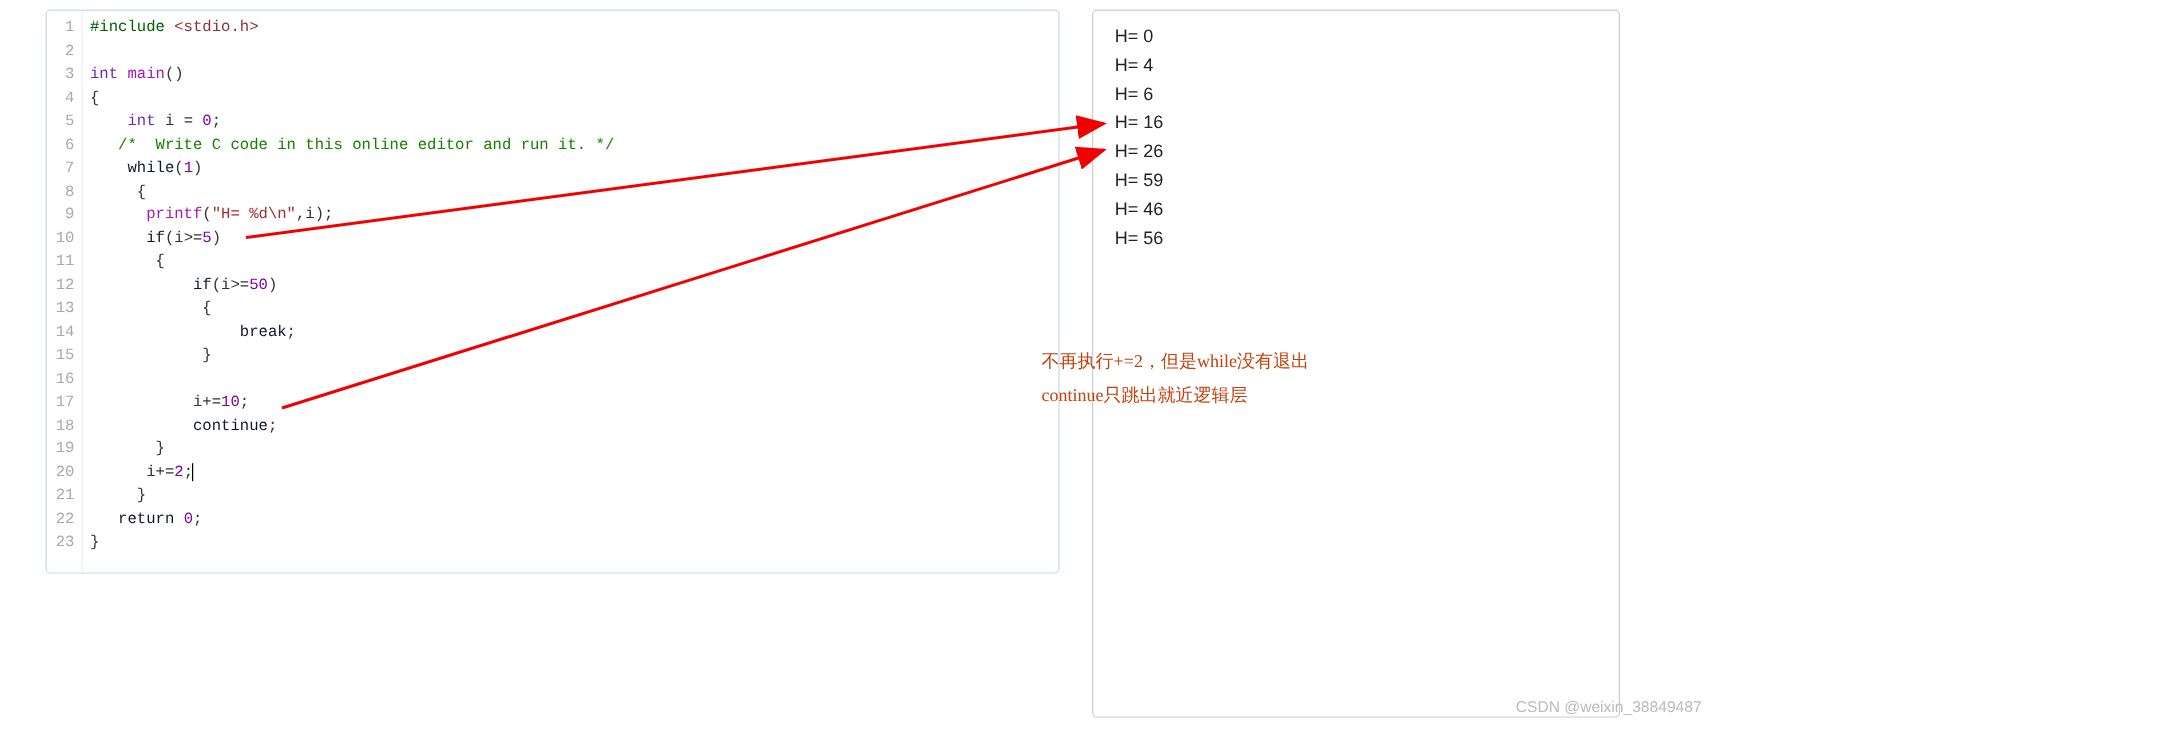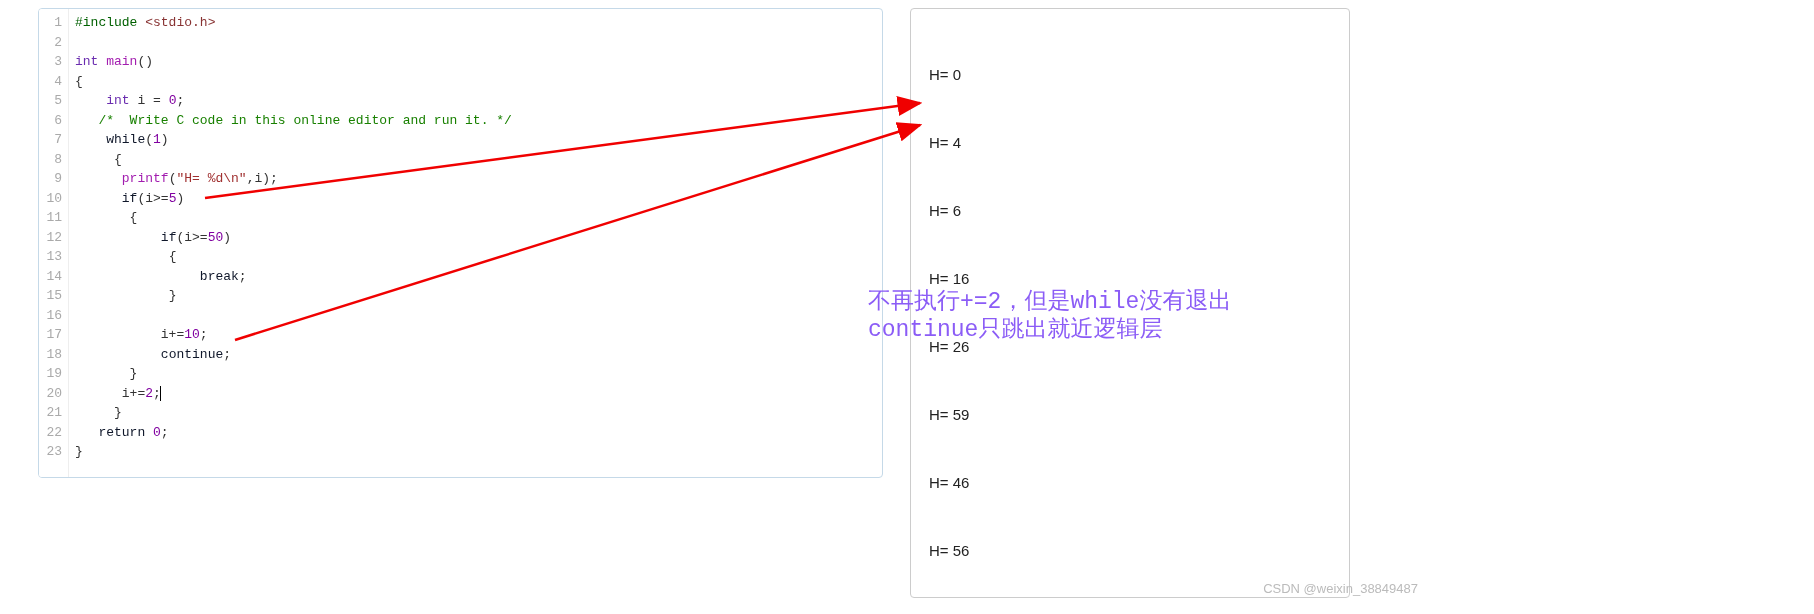--- a/index.html
+++ b/index.html
@@ -65,29 +65,28 @@
       border: 1px solid #ccc;
       border-radius: 4px;
       background: #fff;
       padding: 10px 18px;
     }
     .output-line {
       font-family: -apple-system, "Segoe UI", Tahoma, sans-serif;
       font-size: 15px;
       line-height: 24px;
       color: #222;
-      margin-top: 44px;
     }
     .annotation {
       position: absolute;
       left: 868px;
       top: 288px;
-      color: #8b5cf6;
-      font-family: Liberation Mono, monospace;
-      font-size: 23px;
+      color: #c2410c;
+      font-family: Liberation Serif, serif;
+      font-size: 15px;
       line-height: 28px;
     }
     .watermark {
       position: absolute;
       right: 396px;
       bottom: 18px;
       color: #bbb;
       font-family: -apple-system, sans-serif;
       font-size: 13px;
     }

